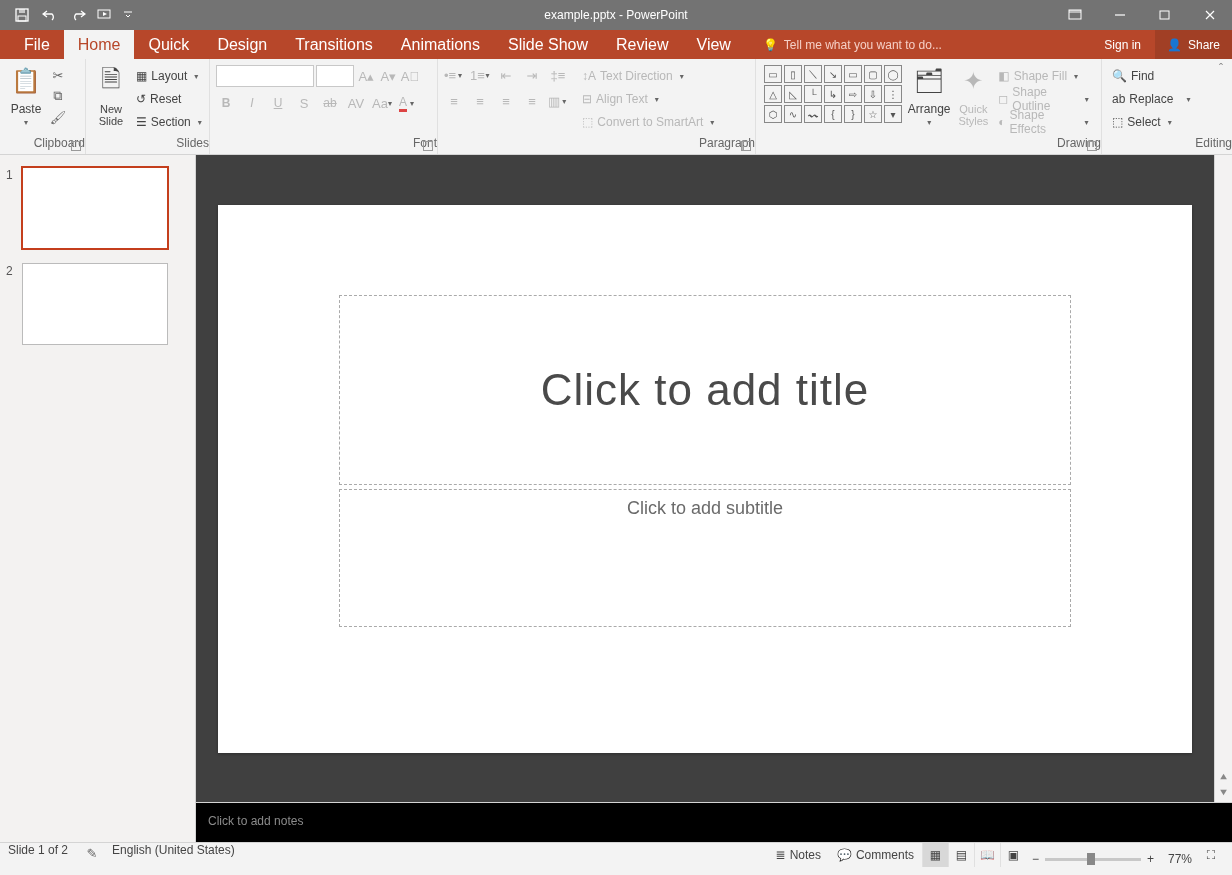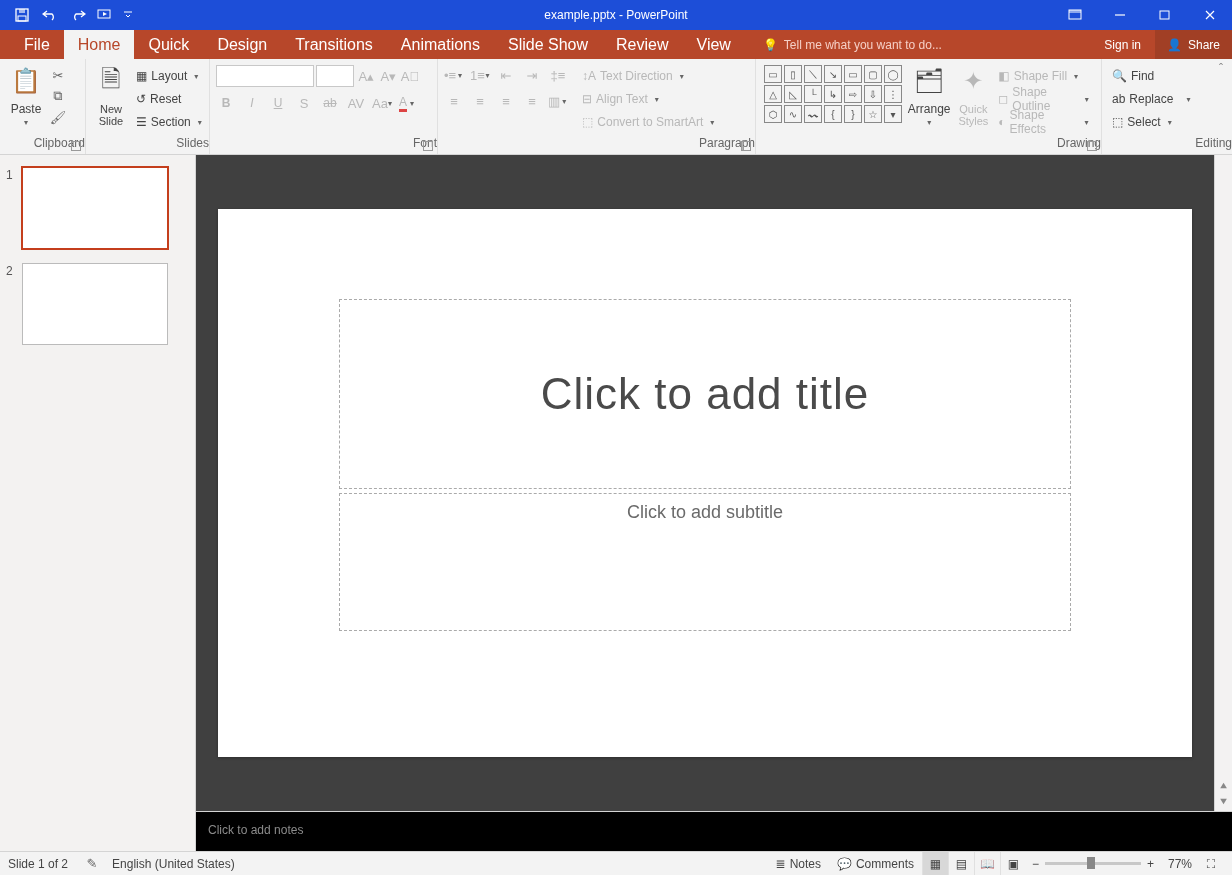--- a/index.html
+++ b/index.html
@@ -1,17 +1,17 @@
 <!DOCTYPE html>
 <html><head>
 <meta charset="utf-8">
 <style>
 *{box-sizing:border-box;margin:0;padding:0;font-family:"Segoe UI",Arial,sans-serif;font-size:12px;user-select:none}
 body{width:1232px;height:875px;background:#e6e6e6;display:flex;flex-direction:column;overflow:hidden}
-.titlebar{height:30px;background:#1d4ed8;color:#fff;display:flex;align-items:center;position:relative}
+.titlebar{height:30px;background:#737373;color:#fff;display:flex;align-items:center;position:relative}
 .qat{display:flex;align-items:center;gap:0;padding-left:8px}
 .qat .qbtn{width:28px;height:28px;display:flex;align-items:center;justify-content:center;cursor:pointer}
 .titlebar .title{position:absolute;left:50%;transform:translateX(-50%);font-size:12px}
 .winbtns{margin-left:auto;display:flex}
 .winbtns .wbtn{width:45px;height:30px;display:flex;align-items:center;justify-content:center;cursor:pointer}
 .menubar{height:29px;background:#b7472a;color:#fff;display:flex;align-items:center;padding-left:10px}
 .menubar .tab{padding:0 14px;height:29px;display:flex;align-items:center;cursor:pointer;font-size:16px}
 .menubar .tab.active{background:#f3f3f3;color:#b7472a}
 .menubar .tell{display:flex;align-items:center;gap:6px;padding-left:18px;color:#f5cfc6;font-size:12px}
 .menubar .right{margin-left:auto;display:flex;align-items:center}
@@ -45,21 +45,21 @@
 .canvasarea{flex:1;background:#404040;display:flex;align-items:center;justify-content:center;position:relative;overflow:hidden}
 .slide{width:974px;height:548px;background:#fff;box-shadow:0 1px 3px rgba(0,0,0,.3);position:relative}
 .ph{position:absolute;border:1px dashed #aaa;display:flex;align-items:flex-start;justify-content:center;color:#5f5f5f}
 .ph.title{left:121px;top:90px;width:732px;height:190px;align-items:center}
 .ph.title span{font-size:44px;font-weight:300;color:#4a4a4a;letter-spacing:1px}
 .ph.sub{left:121px;top:284px;width:732px;height:138px;padding-top:8px}
 .ph.sub span{font-size:18px;color:#6a6a6a}
 .vscroll{width:18px;background:#f3f2f2;border-left:1px solid #d4d4d4;position:relative}
 .vscroll .nav{position:absolute;bottom:2px;left:0;right:0;display:flex;flex-direction:column;align-items:center;gap:2px;color:#888}
 .notes{height:40px;background:#000000;border-top:1px solid #d4d4d4;padding:10px 12px;color:#8b8b8b;font-size:13px}
-.statusbar{height:24px;background:#f3f3f3;border-top:1px solid #d4d4d4;display:flex;align-items:center;padding:0 8px;color:#444;font-size:11px}
+.statusbar{height:33px;background:#f3f3f3;border-top:1px solid #d4d4d4;display:flex;padding:0 8px;color:#444;font-size:11px}
 .statusbar .sp{flex:1}
 .statusbar .sbtn2{padding:0 8px;display:flex;align-items:center;gap:4px;cursor:pointer;height:24px}
 .viewbtn{width:26px;height:24px;display:flex;align-items:center;justify-content:center;cursor:pointer;border-left:1px solid #e0e0e0}
 .viewbtn.active{background:#d8d8d8}
 .zoom{display:flex;align-items:center;gap:6px;padding:0 6px}
 .zslider{width:96px;height:3px;background:#c8c8c8;position:relative}
 .zslider .zhandle{width:8px;height:12px;background:#888;position:absolute;top:-5px;left:42px}
 svg{display:block}
 </style>
 </head>

